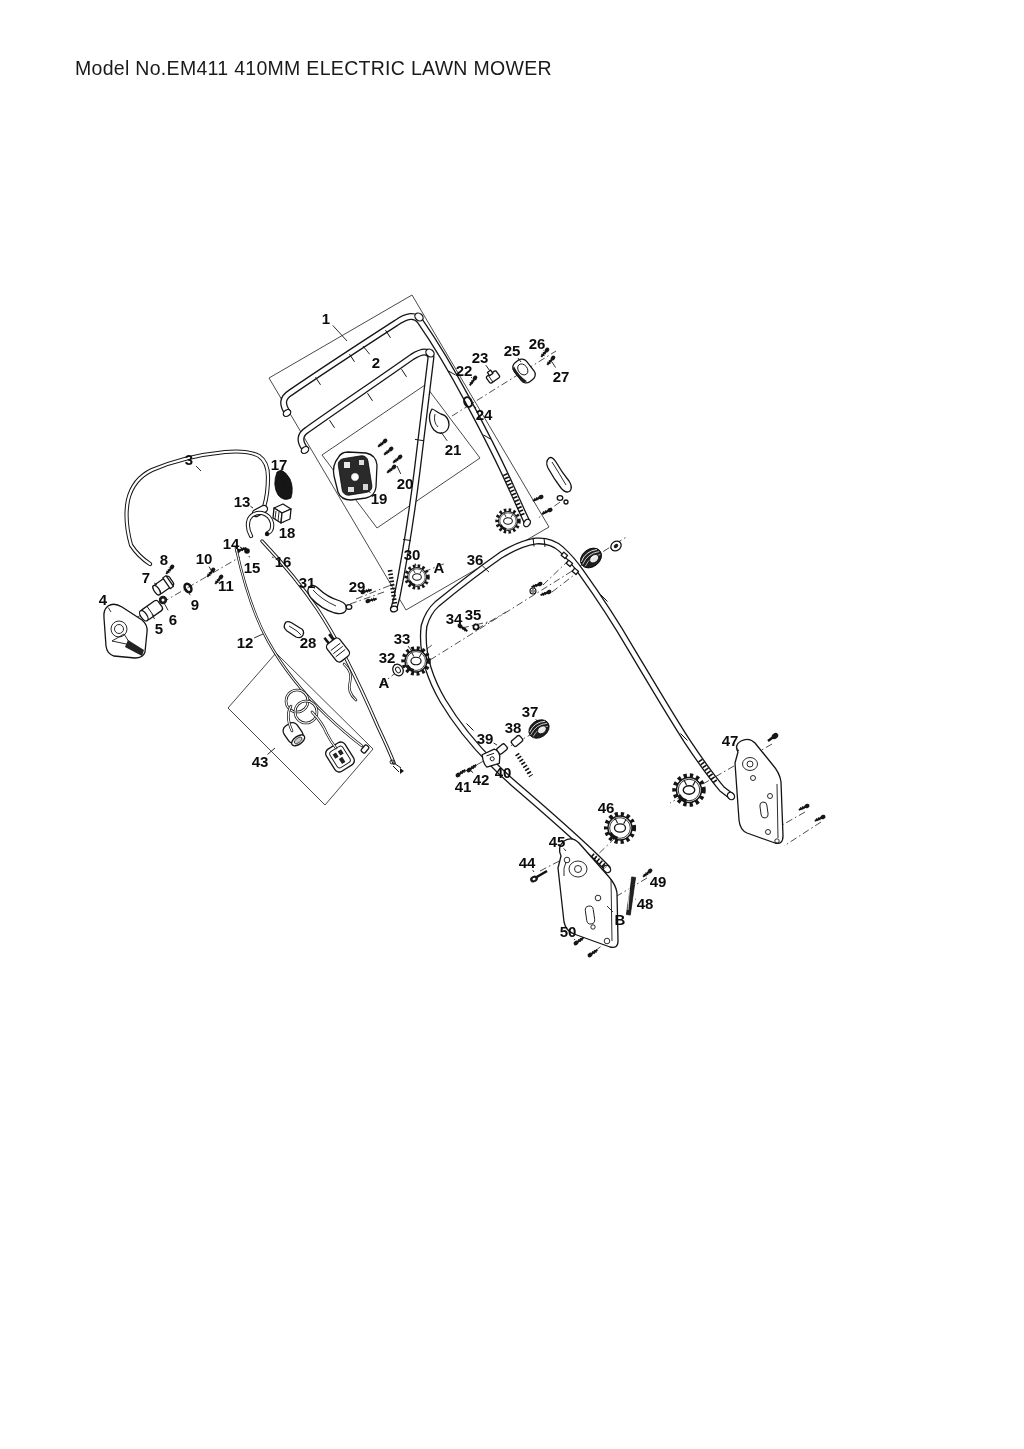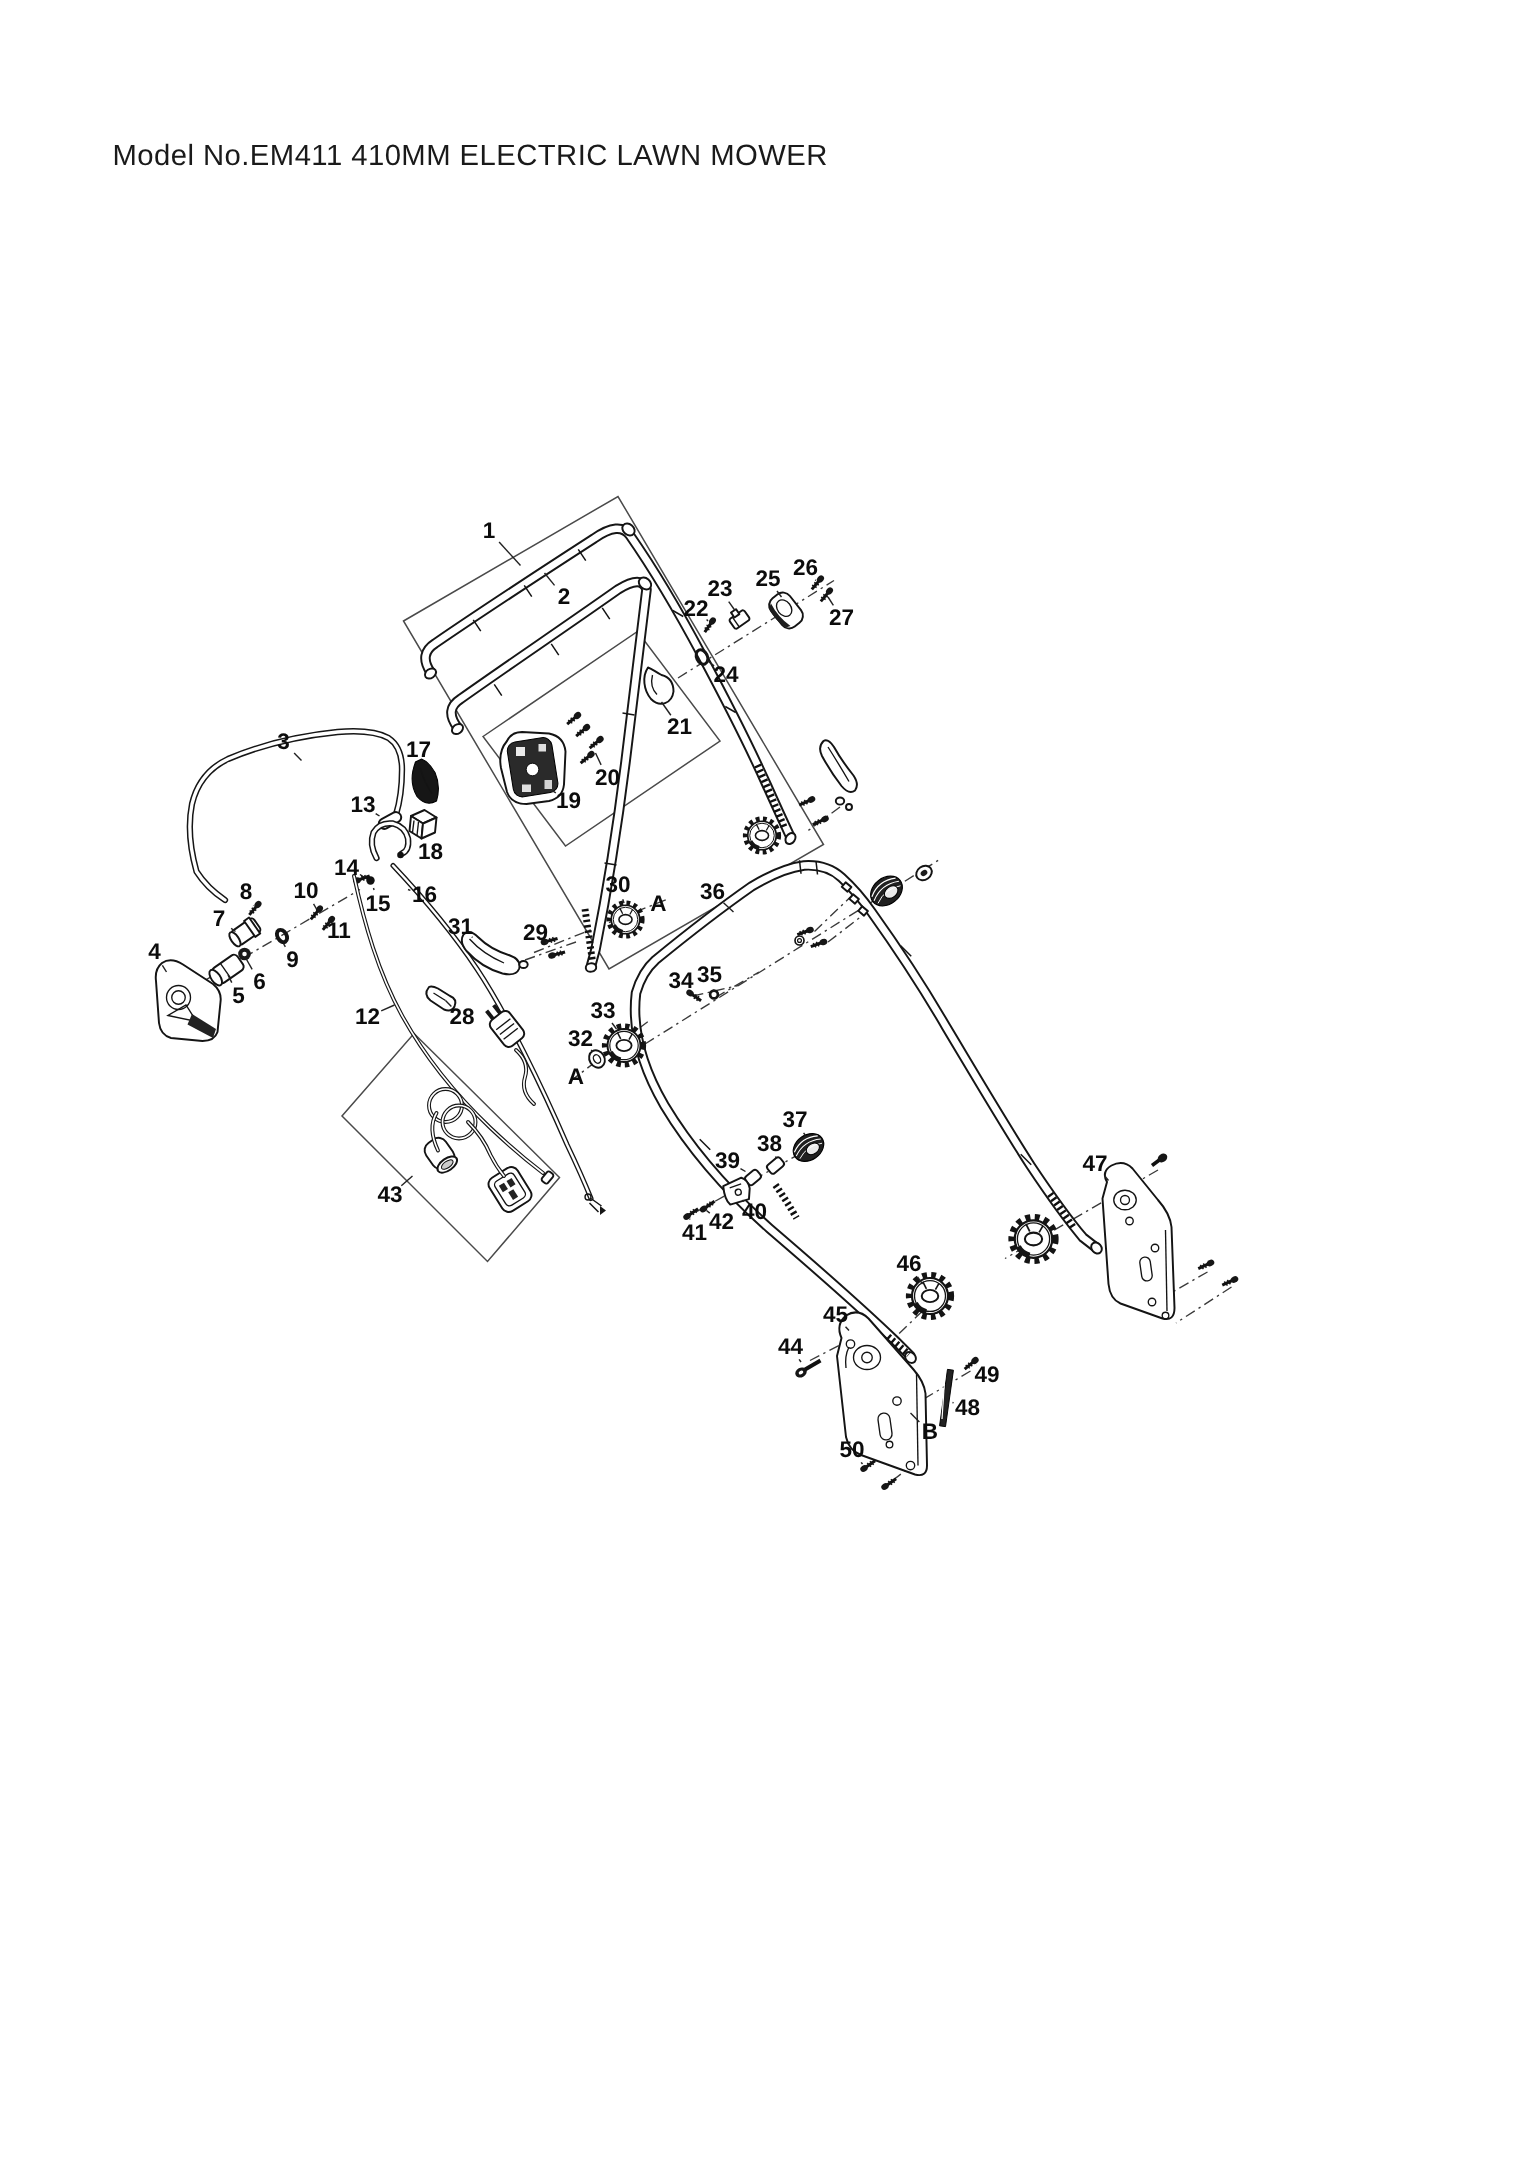--- a/index.html
+++ b/index.html
@@ -1,17 +1,17 @@
 <!DOCTYPE html>
 <html><head>
 <meta charset="utf-8">
 <style>
   html,body{margin:0;padding:0;background:#fff;}
   .stage{position:relative;width:1024px;height:1178px;background:#fff;overflow:hidden;
-         font-family:"Liberation Sans",sans-serif;margin-top:36px;}
+         font-family:"Liberation Sans",sans-serif;}
   .title{position:absolute;left:75px;top:57px;font-size:19.5px;letter-spacing:.3px;
          color:#1a1a1a;font-weight:500;white-space:nowrap;}
   svg{position:absolute;left:0;top:0;}
   
   .tube-o{fill:none;stroke:#161616;stroke-width:7;stroke-linecap:round;stroke-linejoin:round}
   .tube-i{fill:none;stroke:#ffffff;stroke-width:4.4;stroke-linecap:round;stroke-linejoin:round}
   .thin-o{fill:none;stroke:#161616;stroke-width:4.2;stroke-linecap:round}
   .thin-i{fill:none;stroke:#ffffff;stroke-width:2.2;stroke-linecap:round}
   .rod-o{fill:none;stroke:#161616;stroke-width:3.4;stroke-linecap:round}
   .rod-i{fill:none;stroke:#ffffff;stroke-width:1.6;stroke-linecap:round}

